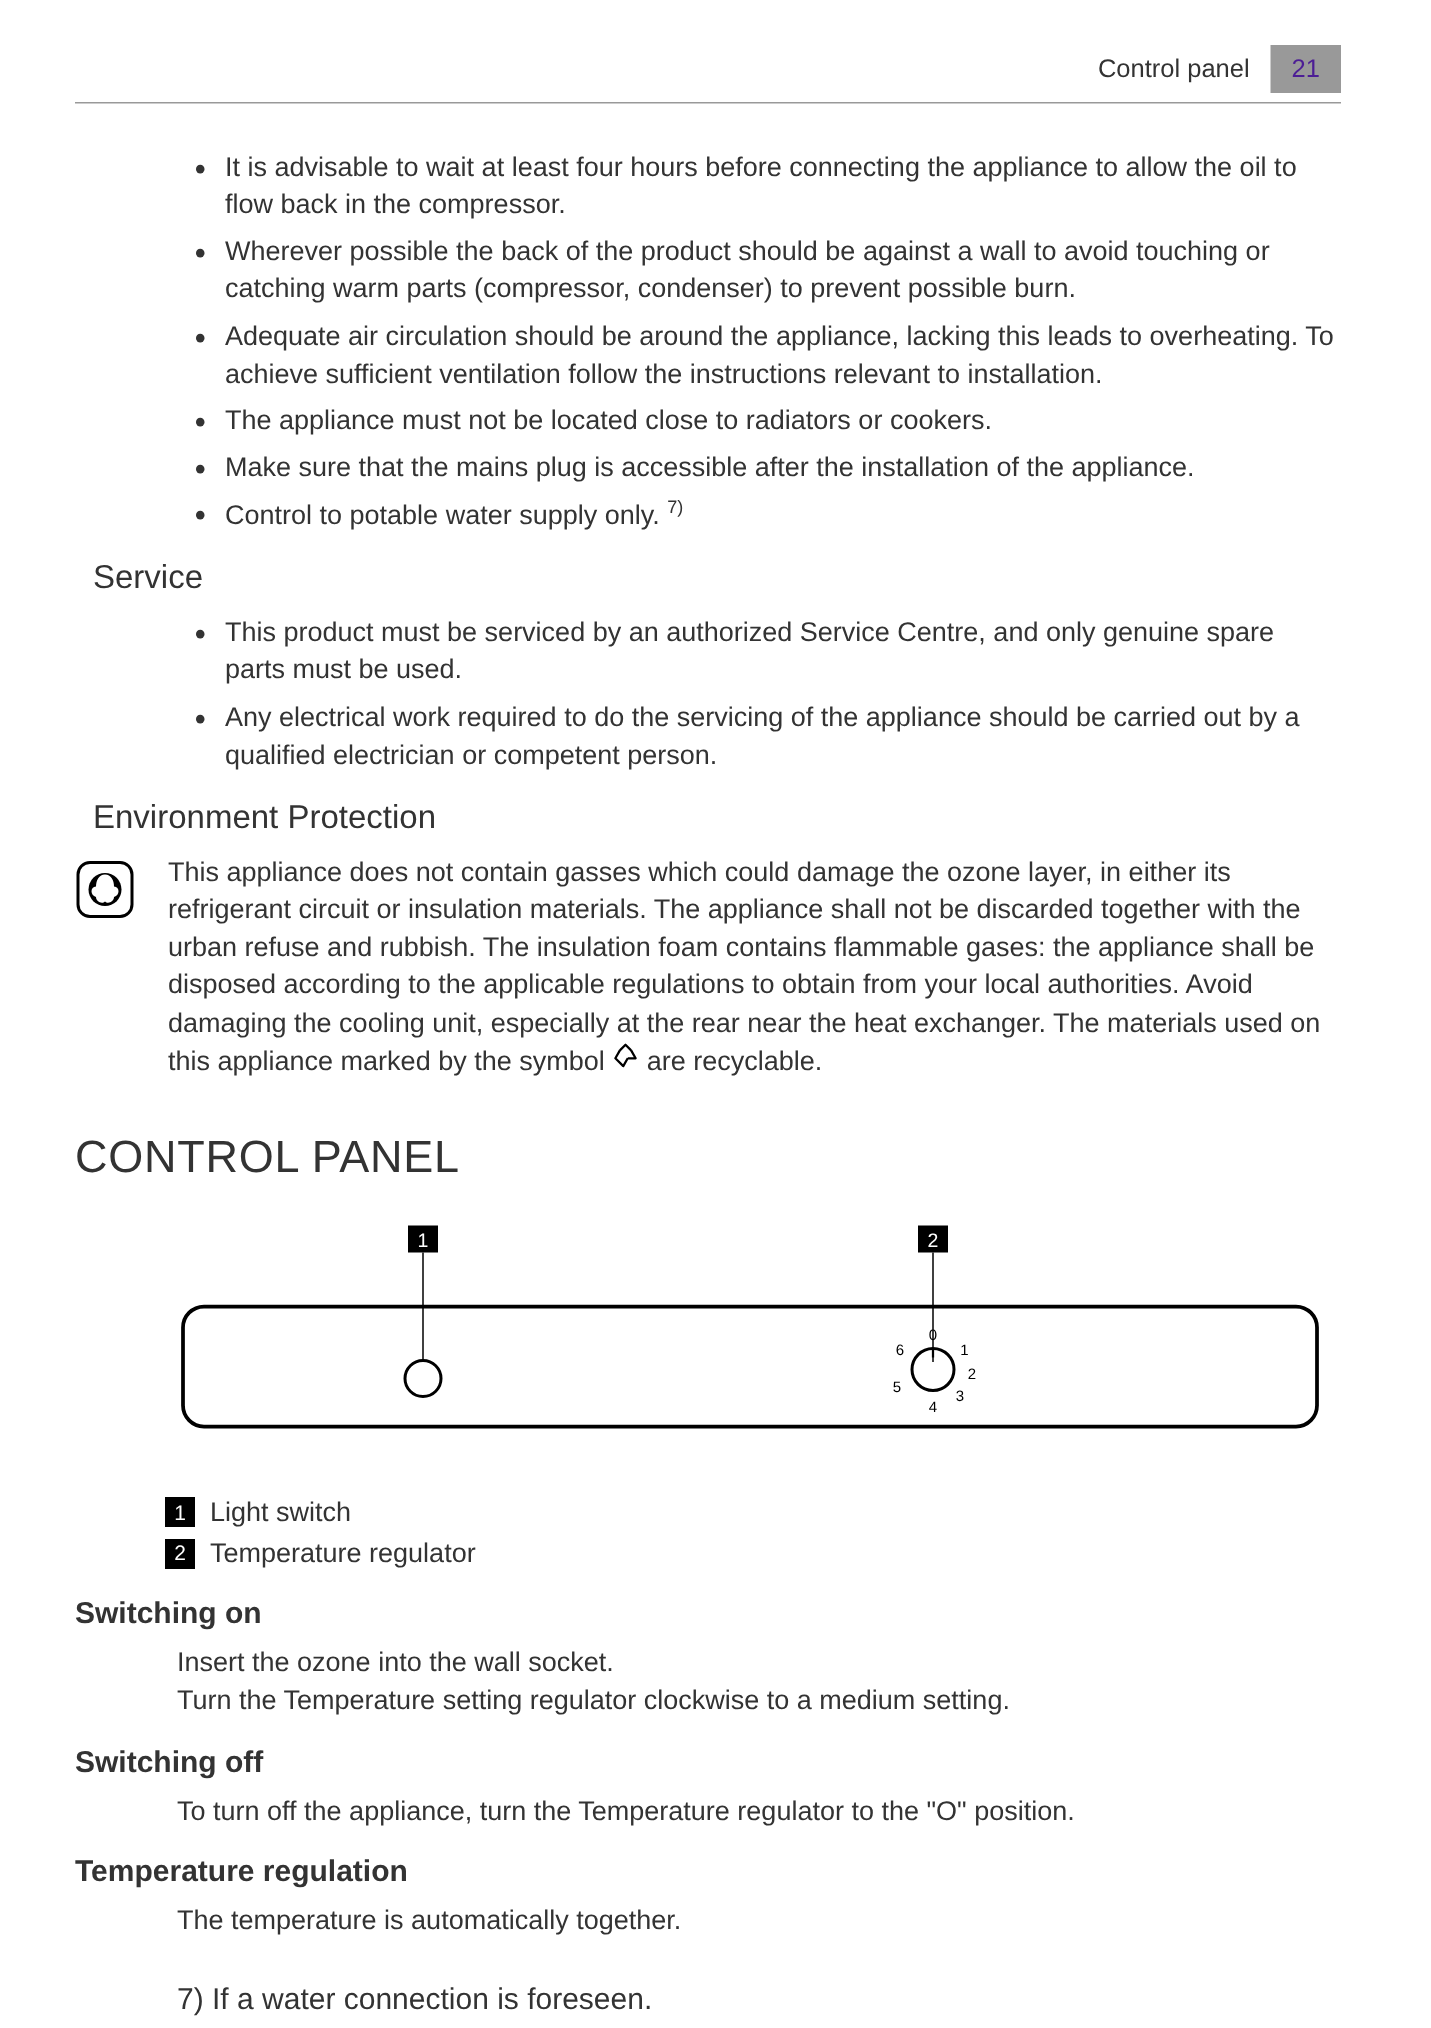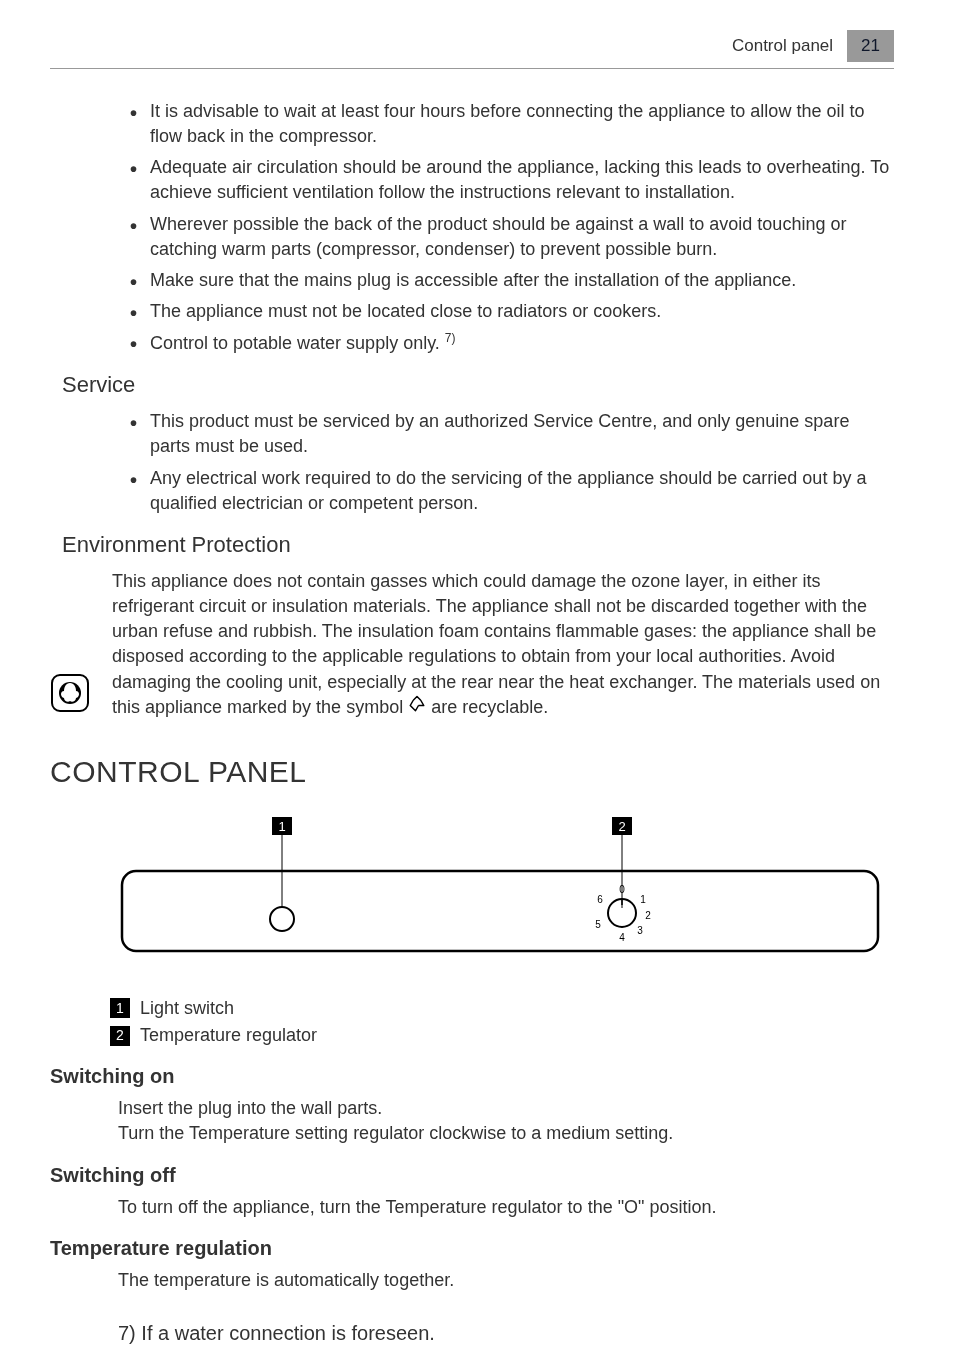--- a/index.html
+++ b/index.html
@@ -24,21 +24,21 @@
       padding-bottom: 6px;
       margin-bottom: 30px;
     }
     .header-title {
       font-size: 17px;
       margin-right: 14px;
       color: #333;
     }
     .page-number-box {
       background: #999;
-      color: #0f172a;
+      color: #4c1d95;
       padding: 4px 14px;
       font-size: 17px;
     }
     .main-bullets {
       margin-left: 80px;
       margin-bottom: 14px;
     }
     .main-bullets li {
       list-style: none;
       position: relative;
@@ -67,21 +67,21 @@
     }
     h1.main-heading {
       font-size: 30px;
       font-weight: normal;
       margin-top: 30px;
       margin-bottom: 20px;
       letter-spacing: 0.5px;
     }
     .env-row {
       display: flex;
-      align-items: flex-end;
+      align-items: flex-start;
       margin-top: 8px;
     }
     .env-icon {
       flex-shrink: 0;
       margin-right: 22px;
       margin-top: 4px;
     }
     .env-text {
       flex: 1;
       font-size: 18px;
@@ -135,24 +135,24 @@
 </head>
 <body>
 
 <div class="header-bar">
   <span class="header-title">Control panel</span>
   <span class="page-number-box">21</span>
 </div>
 
 <ul class="main-bullets">
   <li>It is advisable to wait at least four hours before connecting the appliance to allow the oil to flow back in the compressor.</li>
+  <li>Wherever possible the back of the product should be against a wall to avoid touching or catching warm parts (compressor, condenser) to prevent possible burn.</li>
   <li>Adequate air circulation should be around the appliance, lacking this leads to overheating. To achieve sufficient ventilation follow the instructions relevant to installation.</li>
-  <li>Wherever possible the back of the product should be against a wall to avoid touching or catching warm parts (compressor, condenser) to prevent possible burn.</li>
+  <li>The appliance must not be located close to radiators or cookers.</li>
   <li>Make sure that the mains plug is accessible after the installation of the appliance.</li>
-  <li>The appliance must not be located close to radiators or cookers.</li>
   <li>
     <span>Control to potable water supply only. </span><span class="footnote-ref">7)</span>
   </li>
 </ul>
 
 <h2 class="section-heading">Service</h2>
 <ul class="main-bullets">
   <li>This product must be serviced by an authorized Service Centre, and only genuine spare parts must be used.</li>
   <li>Any electrical work required to do the servicing of the appliance should be carried out by a qualified electrician or competent person.</li>
 </ul>
@@ -209,21 +209,21 @@
     <span>Light switch</span>
   </div>
   <div class="legend-item">
     <span class="legend-num">2</span>
     <span>Temperature regulator</span>
   </div>
 </div>
 
 <h3 class="sub-heading">Switching on</h3>
 <div class="body-text">
-  <div>Insert the plug into the wall parts.</div>
+  <div>Insert the ozone into the wall socket.</div>
   <div>Turn the Temperature setting regulator clockwise to a medium setting.</div>
 </div>
 
 <h3 class="sub-heading">Switching off</h3>
 <div class="body-text">
   <div>To turn off the appliance, turn the Temperature regulator to the "O" position.</div>
 </div>
 
 <h3 class="sub-heading">Temperature regulation</h3>
 <div class="body-text">

